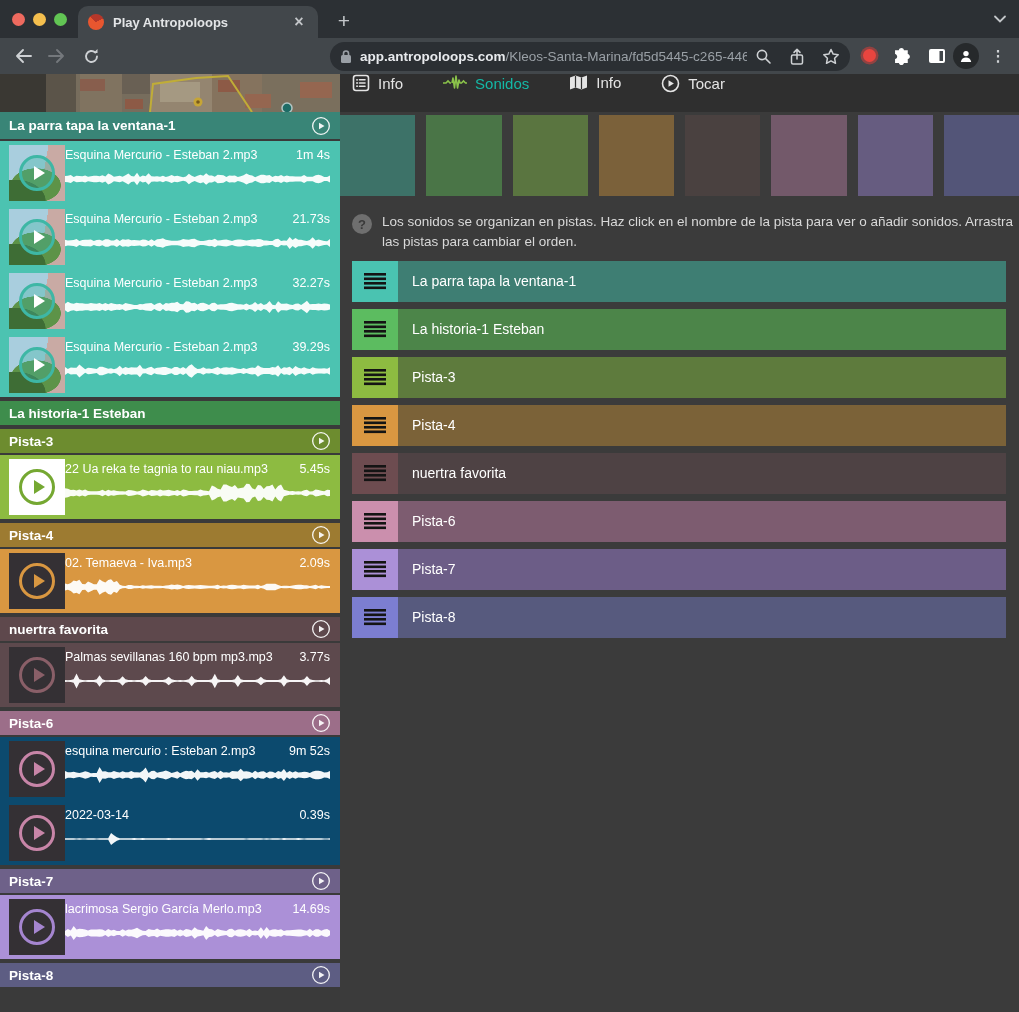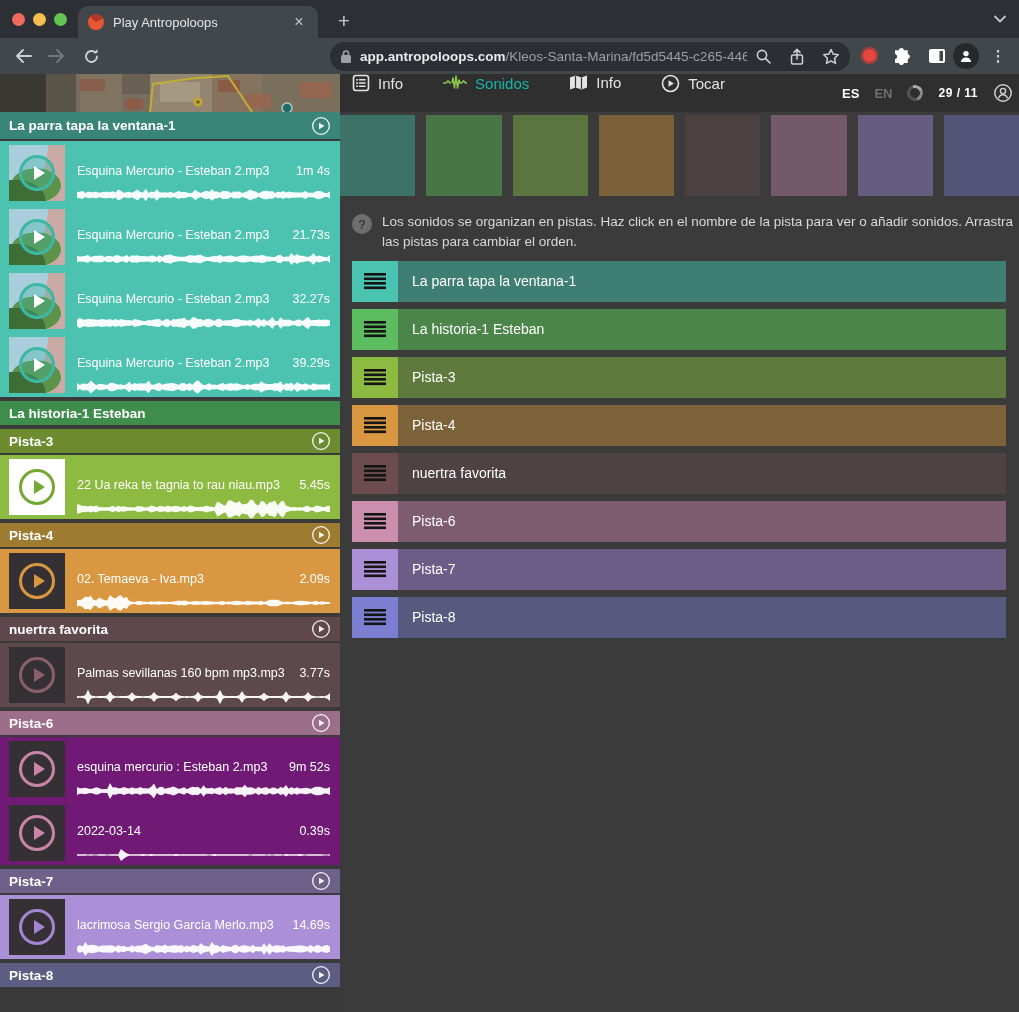--- a/index.html
+++ b/index.html
@@ -6,21 +6,21 @@
   html,body { width:1019px; height:1012px; overflow:hidden; background:#3b3b3b;
     font-family:"Liberation Sans", sans-serif; }
   .window { width:1019px; height:1012px; position:relative; }
 
   
   .tabstrip { height:38px; background:#2c3034; position:relative; }
   .traffic { position:absolute; left:12px; top:13px; display:flex; gap:8px; }
   .tl { width:13px; height:13px; border-radius:50%; }
   .tl.r { background:#ee6a5f; } .tl.y { background:#f5bf4e; } .tl.g { background:#62c554; }
   .tab { position:absolute; left:78px; top:6px; width:240px; height:32px; background:#42474b;
-    border-radius:10px 10px 0 0; display:flex; align-items:center; padding:4px 10px; }
+    border-radius:10px 10px 0 0; display:flex; align-items:center; padding:4px 10px;font-weight:bold; }
   .favicon { width:16px; height:16px; border-radius:50%; flex:none;
     background:conic-gradient(from -50deg, #b5372a 0 115deg, #e8562f 115deg 360deg); }
   .tabtitle { flex:1; margin-left:9px; color:#e3e5e7; font-size:13px; white-space:nowrap; overflow:hidden; }
   .tabclose { color:#c3c6c9; font-size:16px; width:18px; text-align:center; cursor:default; }
   .newtab { position:absolute; left:331px; top:8px; width:26px; height:26px; color:#c3c6c9;
     font-size:21px; line-height:25px; text-align:center; font-weight:300; }
   .chev { position:absolute; right:12px; top:13px; }
 
   .toolbar { height:36px; background:#42474b; position:relative; }
   .tbtn { position:absolute; top:5px; width:26px; height:26px; display:flex; align-items:center; justify-content:center; }
@@ -65,21 +65,21 @@
   .thumb { width:56px; height:56px; flex:none; position:relative; }
   .thumb.photo { background:
       radial-gradient(120% 85% at 12% 100%, #3e6d35 0 44%, rgba(0,0,0,0) 45%),
       radial-gradient(110% 75% at 48% 72%, #5d9348 0 40%, rgba(0,0,0,0) 41%),
       linear-gradient(100deg, rgba(0,0,0,0) 0 60%, #c9aaa4 60% 100%),
       linear-gradient(180deg, #a9cede 0 55%, #bdd6d0 100%); }
   .pring { position:absolute; inset:0; margin:auto; width:36px; height:36px; border-radius:50%;
     display:flex; align-items:center; justify-content:center; }
   .ptri { width:0; height:0; border-top:7px solid transparent; border-bottom:7px solid transparent;
     border-left:11px solid #fff; margin-left:4px; }
-  .clipmain { flex:1; padding-left:12px; padding-top:3px; min-width:0;margin-top:16px; }
+  .clipmain { flex:1; padding-top:3px; min-width:0; }
   .cliprow { display:flex; justify-content:space-between; color:#fff; font-size:12.5px; }
   .cliptitle { white-space:nowrap; overflow:hidden; }
   .clipdur { flex:none; margin-left:8px; }
   .wave { display:block; width:100%; height:24px; margin-top:5px; }
 
   
   .pbtn { width:20px; height:20px; flex:none; opacity:.92; }
 
   
   .swatches { display:flex; gap:11px; margin-top:3px; height:81px; }
@@ -226,31 +226,20 @@
         <span>Info</span>
       </span>
       <span class="navitem">
         <svg width="19" height="19" viewBox="0 0 19 19">
             <circle cx="9.5" cy="9.5" r="8" stroke="#e4e4e4" stroke-width="1.6" fill="none"></circle>
             <path d="M7.5 6.2l5.4 3.3-5.4 3.3z" fill="#e4e4e4"></path>
           </svg>
         <span>Tocar</span>
       </span>
     </nav>
-    <div class="hright">
-      <span class="lang es">ES</span>
-      <span class="lang en">EN</span>
-      <span class="spinner"></span>
-      <span class="counter">29 / 11</span>
-      <svg width="20" height="20" viewBox="0 0 20 20">
-          <circle cx="10" cy="10" r="8.2" stroke="#cfcfcf" stroke-width="1.5" fill="none"></circle>
-          <circle cx="10" cy="8" r="2.6" stroke="#cfcfcf" stroke-width="1.4" fill="none"></circle>
-          <path d="M5.5 15.2c.8-2.3 2.5-3.4 4.5-3.4s3.7 1.1 4.5 3.4" stroke="#cfcfcf" stroke-width="1.4" fill="none"></path>
-        </svg>
-    </div>
   </div>
 
   <div class="content">
     <aside id="sidebar">
         <div class="section">
           <div class="sheader first" style="background: rgb(57, 133, 119);">
             <span class="sname">La parra tapa la ventana-1</span>
             <span class="pbtn">
               <svg width="20" height="20" viewBox="0 0 24 24">
                 <circle cx="12" cy="12" r="10" stroke="#fff" stroke-width="1.6" fill="none"></circle>
@@ -420,21 +409,21 @@
         <div class="section">
           <div class="sheader" style="background: rgb(156, 110, 137);">
             <span class="sname">Pista-6</span>
             <span class="pbtn">
               <svg width="20" height="20" viewBox="0 0 24 24">
                 <circle cx="12" cy="12" r="10" stroke="#fff" stroke-width="1.6" fill="none"></circle>
                 <path d="M9.6 8l6.6 4-6.6 4z" fill="#fff"></path>
               </svg>
             </span>
           </div>
-          <div class="clips" style="background: #701a75;">
+          <div class="clips" style="background: #0c4a6e;">
             <div class="clip">
               <div class="thumb" style="background: rgb(52, 48, 52);">
                 <div class="pring" style="border: 3px solid rgb(200, 133, 168);">
                   <span class="ptri" style="border-left-color: rgb(200, 133, 168);"></span>
                 </div>
               </div>
               <div class="clipmain">
                 <div class="cliprow">
                   <span class="cliptitle">esquina mercurio : Esteban 2.mp3</span>
                   <span class="clipdur">9m 52s</span>

